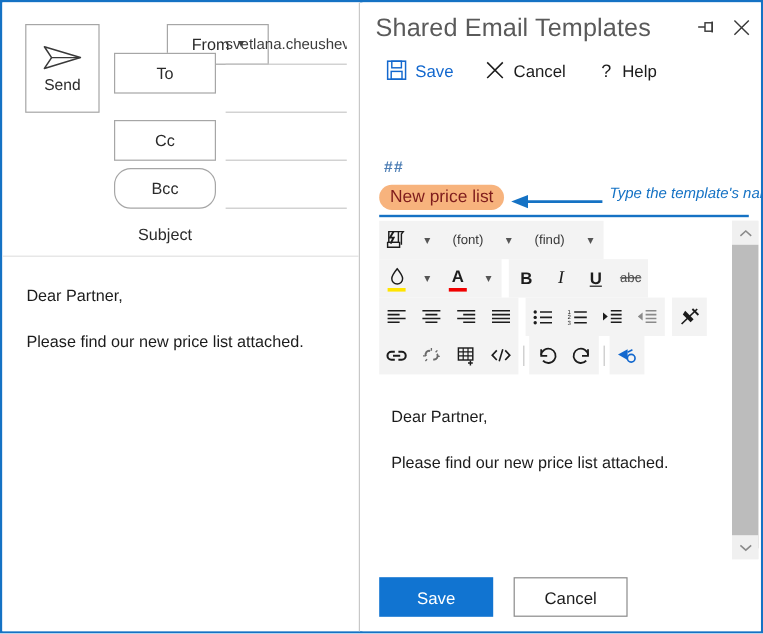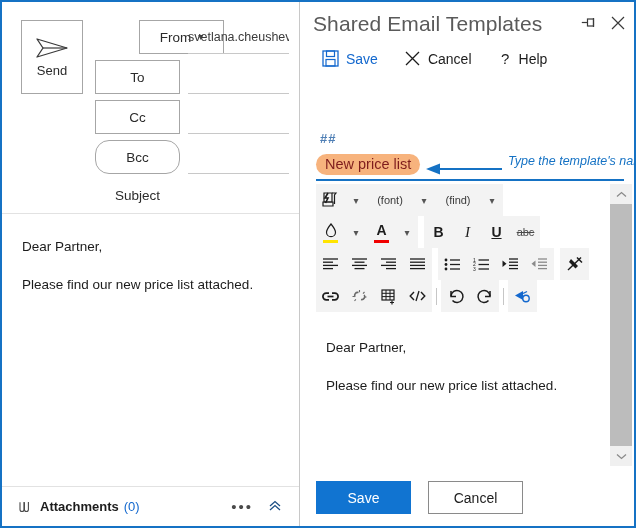--- a/index.html
+++ b/index.html
@@ -49,21 +49,21 @@
     left: 93px;
     width: 85px; height: 34px;
     border: 1px solid #a6a6a6;
     background: #ffffff;
     display: flex; align-items: center; justify-content: center;
     gap: 7px;
     font-size: 13.5px; color: #2b2b2b;
   }
   .field-btn .chev { font-size: 10px; color: #444; line-height: 1; }
   .fb-from { top: 18px; margin-left: 44px; }
-  .fb-to   { top: 58px; text-align: center; }
+  .fb-to   { top: 42px; text-align: center; }
   .fb-cc   { top: 98px; }
   .fb-bcc  { top: 138px; border-radius: 14px; }
 
   .field-val {
     position: absolute;
     left: 186px; right: 10px;
     height: 34px;
     border-bottom: 1px solid #c8c8c8;
     display: flex; align-items: center;
     font-size: 12.5px;
@@ -338,38 +338,20 @@
       <div class="field-val fv-bcc"></div>
 
       <div class="subject-label">Subject</div>
     </div>
 
     <div id="compose-body">
       <p>Dear Partner,</p>
       <p>Please find our new price list attached.</p>
     </div>
 
-    <div id="attachments-bar">
-      <span class="clip-icon">
-        <svg width="16" height="16" viewBox="0 0 16 16">
-          <path d="M4 3.2 v7.3 a2 2 0 0 0 4 0 V3.0" fill="none" stroke="#4a4a4a" stroke-width="1.1"></path>
-          <path d="M8.4 3.2 v7.3 a2 2 0 0 0 4 0 V3.0" fill="none" stroke="#4a4a4a" stroke-width="1.1"></path>
-        </svg>
-      </span>
-      <span class="att-label">Attachments</span>
-      <span class="att-count">(0)</span>
-      <span class="att-spacer"></span>
-      <span class="dots">•••</span>
-      <span class="chev-up-dbl">
-        <svg width="16" height="13" viewBox="0 0 16 13">
-          <path d="M3 7 L8 2.5 L13 7" fill="none" stroke="#1c4f85" stroke-width="1.3"></path>
-          <path d="M3 11 L8 6.5 L13 11" fill="none" stroke="#1c4f85" stroke-width="1.3"></path>
-        </svg>
-      </span>
-    </div>
   </div>
 
   <div id="templates">
 
     <div class="tpl-title">Shared Email Templates</div>
 
     <div class="title-actions">
       <span>
         <svg width="17" height="15" viewBox="0 0 17 15">
           <rect x="6.5" y="4" width="6" height="7" fill="none" stroke="#3a3a3a" stroke-width="1.2"></rect>

